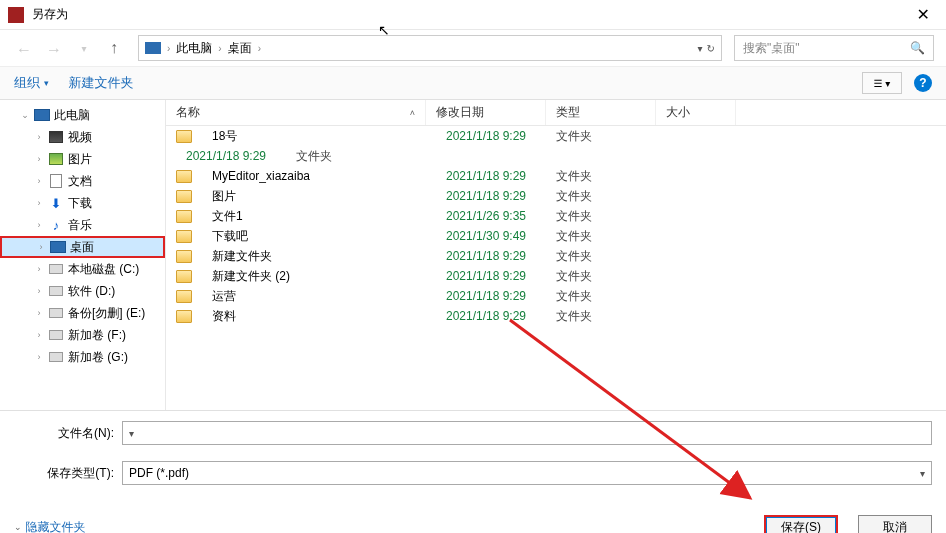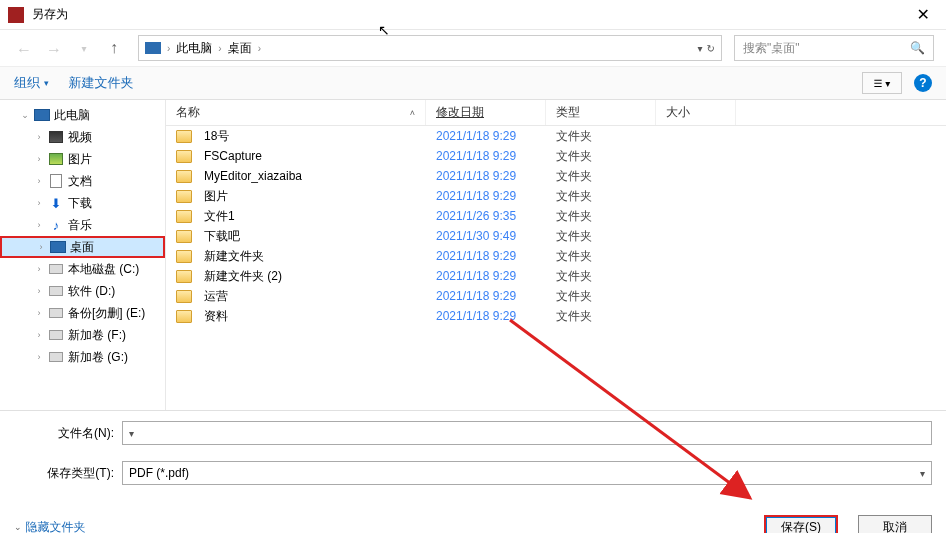--- a/index.html
+++ b/index.html
@@ -38,30 +38,30 @@
 .ico-download { color:#0b60d0; font-size:13px; }
 .ico-music { color:#0b60d0; font-size:13px; }
 .ico-disk { width:14px; height:10px; background:#ddd; border:1px solid #999; }
 .tree-item.indent1 { padding-left: 20px; }
 .tree-item.indent2 { padding-left: 34px; }
 
 .filelist { flex: 1; display: flex; flex-direction: column; }
 .columns { display: flex; height: 26px; border-bottom: 1px solid #e8e8e8; font-size: 12px; color: #333; }
 .col { display: flex; align-items: center; padding: 0 10px; border-right: 1px solid #f0f0f0; }
 .col-name { width: 260px; gap:6px; }
-.col-date { width: 120px; text-decoration: underline; }
+.col-date { width: 120px; }
 .col-type { width: 110px; }
 .col-size { width: 80px; }
 .sort-caret { font-size: 9px; color: #666; }
 
 .files { flex: 1; overflow: auto; }
 .file-row { display: flex; height: 20px; font-size: 12px; align-items: center; }
 .file-row .cell { padding: 0 10px; }
-.cell-name { width: 260px; display:flex; align-items:center; gap:12px; padding-left: 26px; }
-.cell-date { width: 120px; color:#3b82f6; }
+.cell-name { width: 260px; display:flex; align-items:center; gap:20px; padding-left: 26px; }
+.cell-date { width: 120px; color:#15803d;text-align:center; }
 .cell-type { width: 110px; color:#444; }
 .cell-size { width: 80px; }
 .folder-icon { width: 16px; height: 13px; background: linear-gradient(#ffe9a8,#f5c85b); border:1px solid #d4a030; border-radius:1px; }
 
 .bottom { border-top: 1px solid #e0e0e0; padding: 10px 14px 8px; }
 .form-row { display: flex; align-items: center; margin-bottom: 16px; font-size: 12px; }
 .form-label { width: 108px; text-align: right; padding-right: 8px; }
 .combo { flex: 1; height: 24px; border: 1px solid #aaa; display: flex; align-items: center; padding: 0 6px; justify-content: space-between; font-size: 12px; background:#fff; }
 .combo .drop { font-size: 10px; color: #555; }
 
@@ -225,24 +225,20 @@
         <div class="file-row">
           <div class="cell cell-name">
             <span class="folder-icon"></span>
             <span>18号</span>
           </div>
           <div class="cell cell-date">2021/1/18 9:29</div>
           <div class="cell cell-type">文件夹</div>
           <div class="cell cell-size"></div>
         </div>
         <div class="file-row">
-          <div class="cell cell-name">
-            <span class="folder-icon"></span>
-            <span>FSCapture</span>
-          </div>
           <div class="cell cell-date">2021/1/18 9:29</div>
           <div class="cell cell-type">文件夹</div>
           <div class="cell cell-size"></div>
         </div>
         <div class="file-row">
           <div class="cell cell-name">
             <span class="folder-icon"></span>
             <span>MyEditor_xiazaiba</span>
           </div>
           <div class="cell cell-date">2021/1/18 9:29</div>

